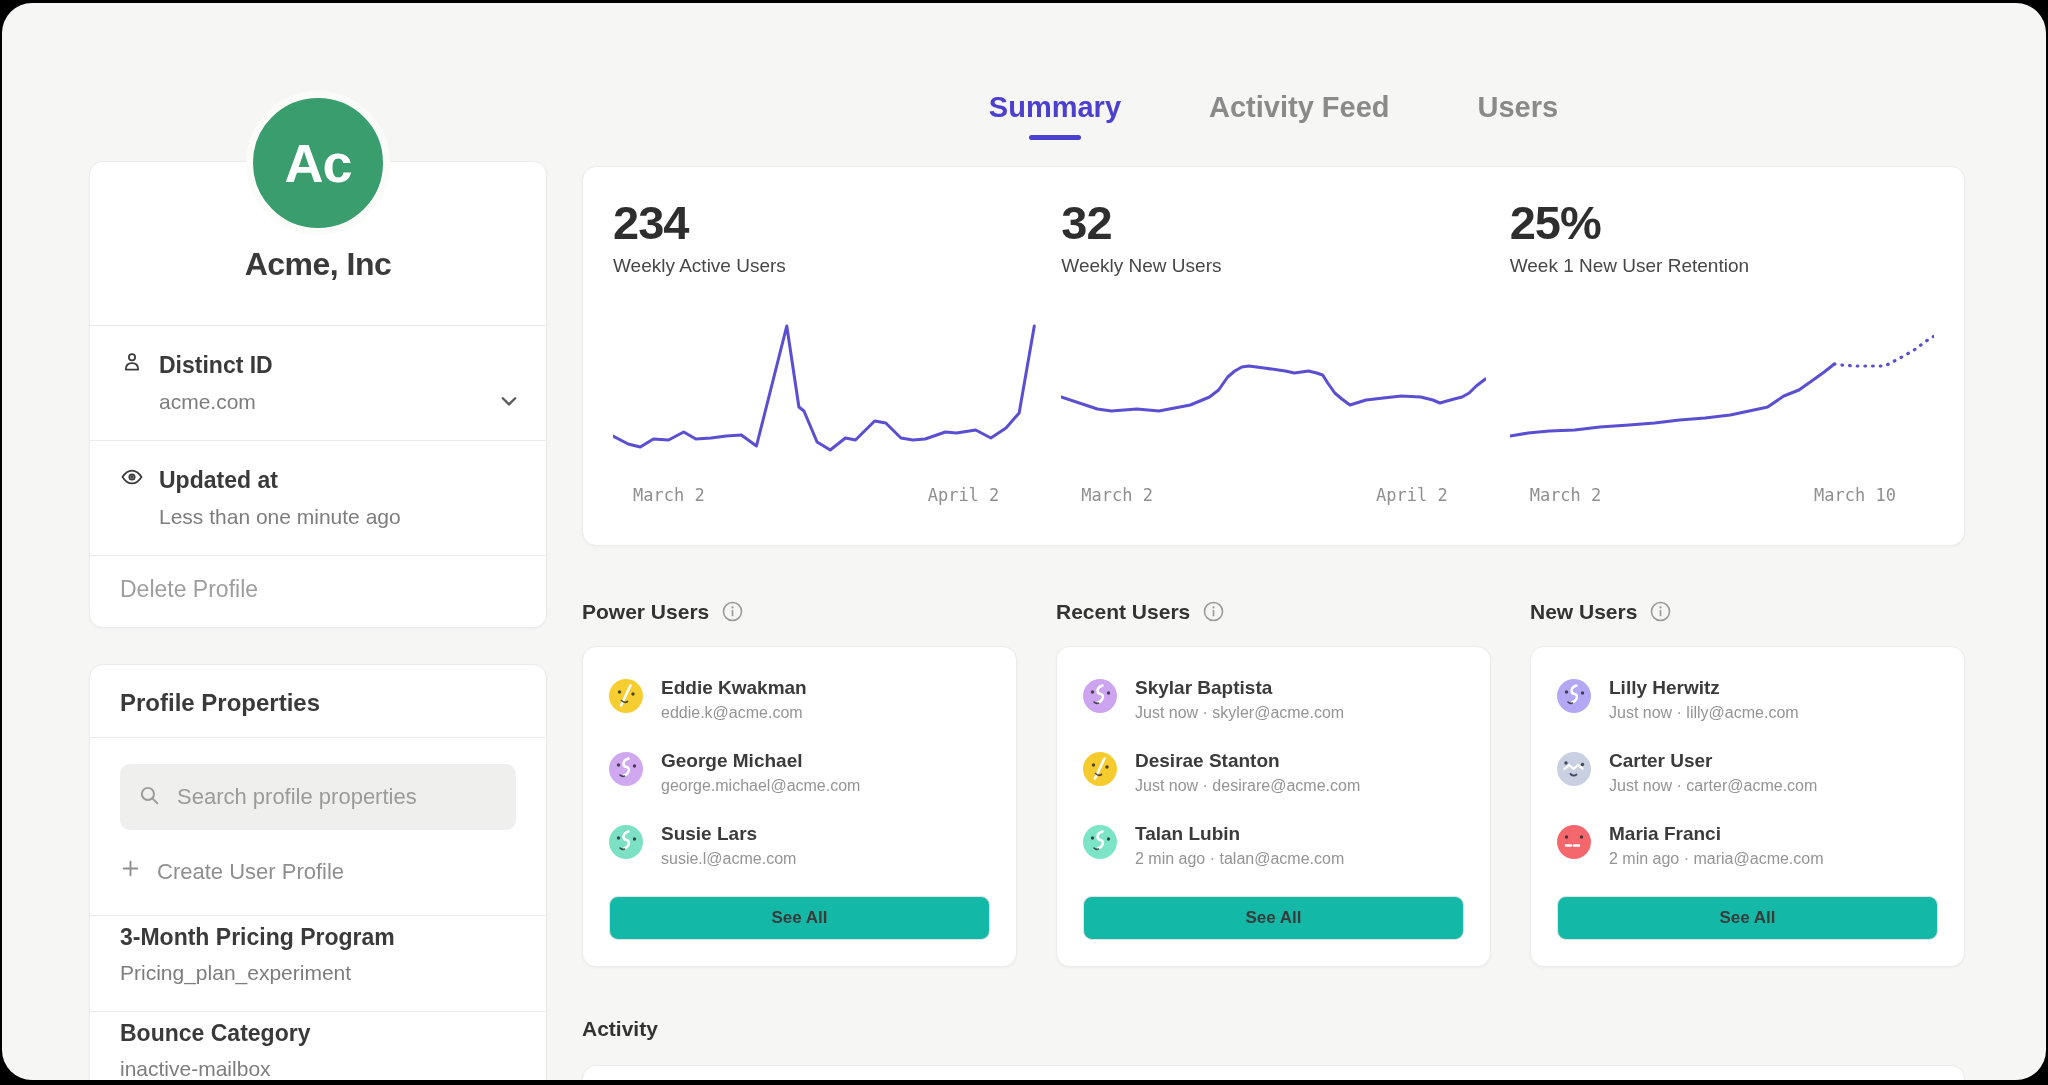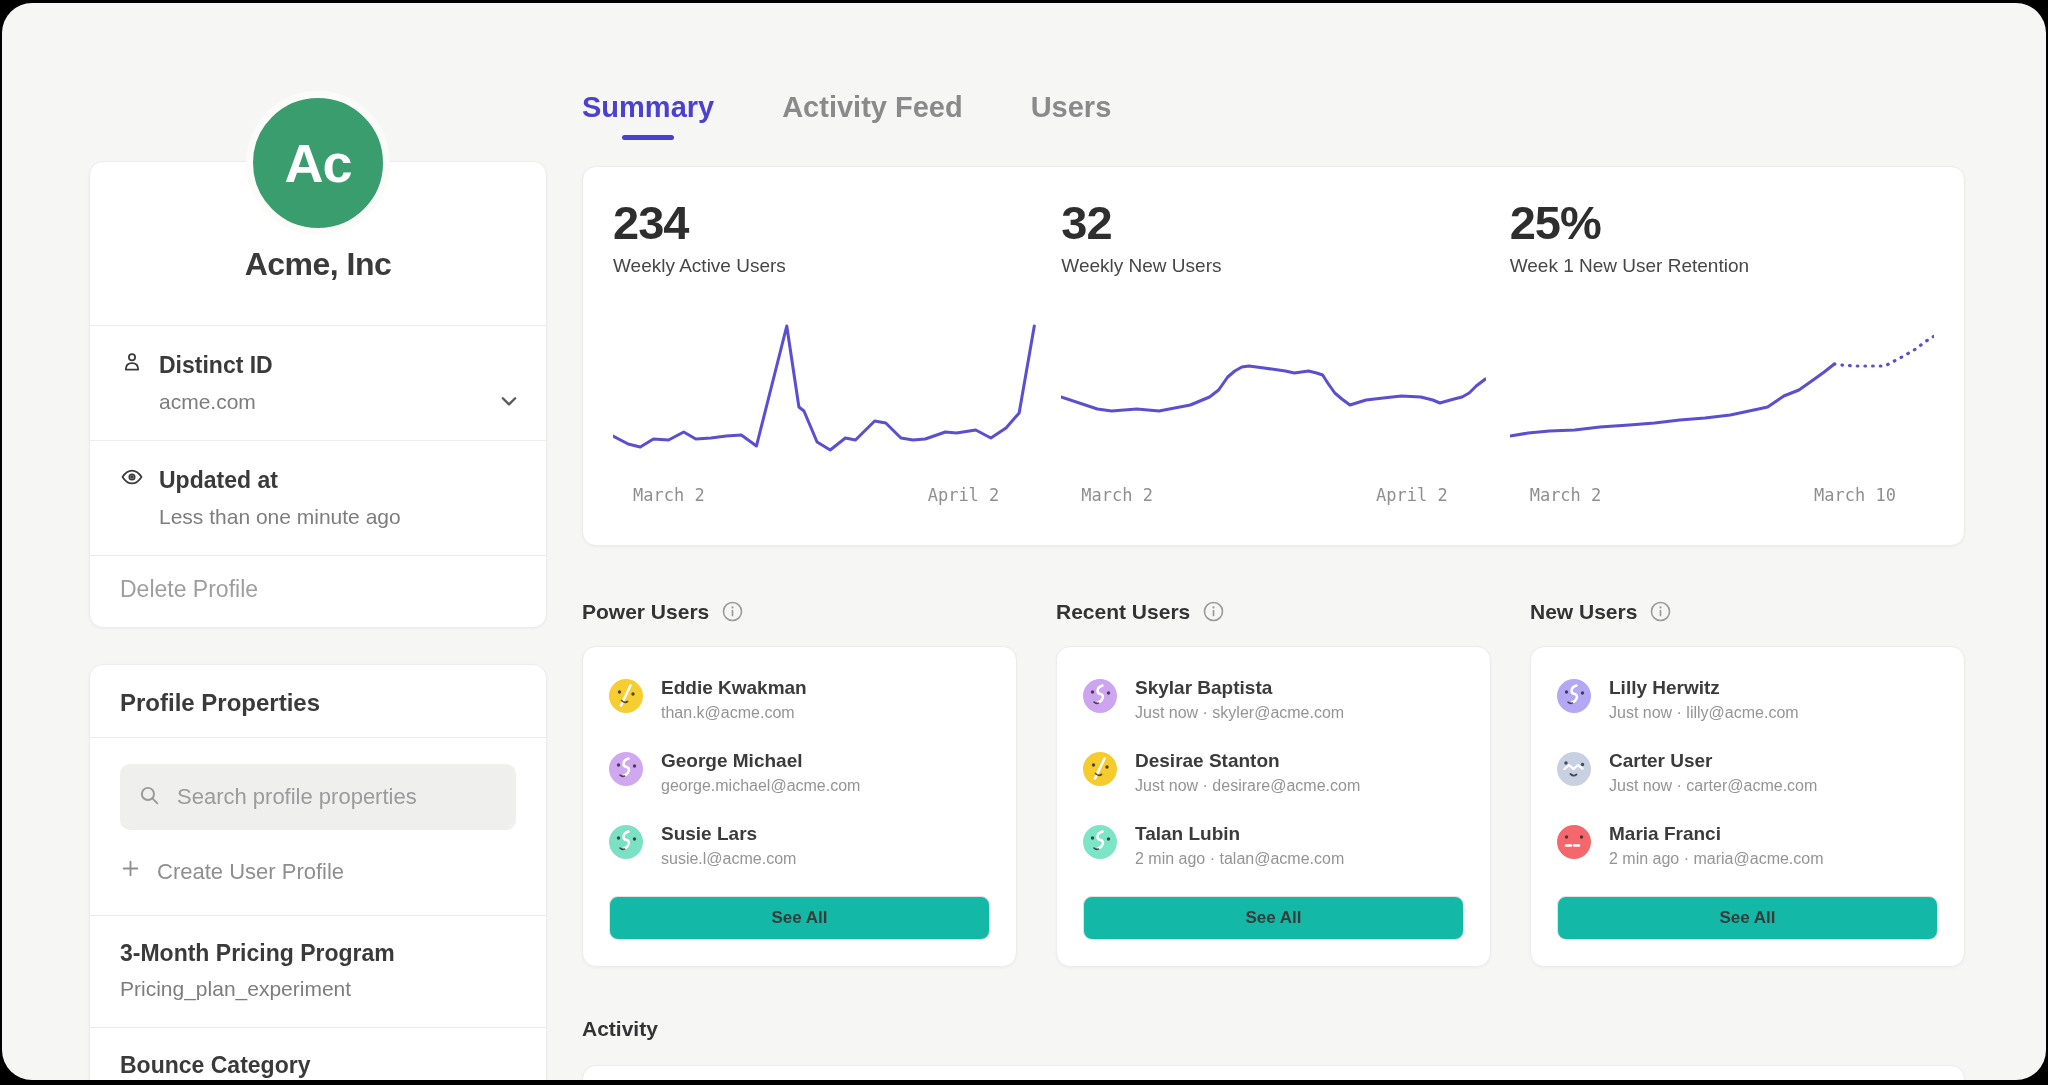--- a/index.html
+++ b/index.html
@@ -49,26 +49,26 @@
     display:flex;align-items:center;gap:14px;
     background:#efefee;border-radius:10px;height:66px;padding:0 18px;
   }
   .search-box input{
     border:none;outline:none;background:transparent;flex:1;
     font-family:"Liberation Sans", sans-serif;
     font-size:22px;color:#4a4a4a;
   }
   .search-box input::placeholder{color:#9b9b9b;}
   .create-row{display:flex;align-items:center;gap:16px;padding:28px 30px 30px;font-size:22px;color:#8f8f8f;cursor:pointer;}
-  .prop-row{border-top:1px solid #ececeb;padding:24px 30px 26px;}
+  .prop-row{border-top:1px solid #ececeb;padding:8px 30px 26px;}
   .prop-name{font-size:23px;font-weight:700;color:#3a3a3a;}
   .prop-value{margin-top:10px;font-size:21px;color:#7d7d7d;}
   
   .main{position:absolute;left:580px;top:0;width:1383px;}
-  .tabs{display:flex;gap:68px;padding-top:88px;}
+  .tabs{display:flex;justify-content:center;gap:88px;padding-top:88px;}
   .tab{font-size:29px;font-weight:700;color:#8a8a8a;cursor:pointer;text-align:center;}
   .tab.tab--active{color:#4b40cf;}
   .tab .underline{width:52px;height:5px;border-radius:3px;margin:11px auto 0;background:transparent;}
   .tab.tab--active .underline{background:#4b40cf;}
   .stats-card{
     margin-top:26px;
     display:grid;grid-template-columns:1fr 1fr 1fr;gap:24px;
     padding:30px 30px 40px;
   }
   .stat-num{font-size:47px;font-weight:700;color:#2e2e2e;letter-spacing:-1px;line-height:1.1;}
@@ -269,21 +269,21 @@
             <span class="avatar face-slash" style="background: rgb(246, 206, 50);">
               <svg viewBox="0 0 34 34" fill="none">
                 <circle cx="10.5" cy="13" r="1.7" fill="rgba(40,40,40,.82)"></circle>
                   <circle cx="24" cy="15" r="1.7" fill="rgba(40,40,40,.82)"></circle>
                 <path class="f f-slash" d="M21.5 6.5 L12 26.5" stroke="#fff" stroke-width="2.6" stroke-linecap="round"></path>
                 <path class="f f-slash" d="M12.5 21.5 Q15.5 24.5 18.5 22.5" stroke="rgba(40,40,40,.82)" stroke-width="1.7" stroke-linecap="round"></path>
               </svg>
             </span>
             <div>
               <div class="user-name">Eddie Kwakman</div>
-              <div class="user-detail">than.k@acme.com</div>
+              <div class="user-detail">eddie.k@acme.com</div>
             </div>
           </div>
           <div class="user-row">
             <span class="avatar face-squiggle" style="background: rgb(207, 168, 239);">
               <svg viewBox="0 0 34 34" fill="none">
                 <circle cx="9.5" cy="13" r="1.7" fill="rgba(40,40,40,.82)"></circle>
                   <circle cx="25.5" cy="14" r="1.7" fill="rgba(40,40,40,.82)"></circle>
                 <path class="f f-squiggle" d="M19.5 6.5 C13 8.5 13.5 14.5 17.5 15 C21.5 15.5 20.5 21.5 15 23.5" stroke="#fff" stroke-width="2.5" stroke-linecap="round"></path>
                 <path class="f f-squiggle" d="M11 23 Q13 25 15.5 24" stroke="rgba(40,40,40,.82)" stroke-width="1.6" stroke-linecap="round"></path>
               </svg>

